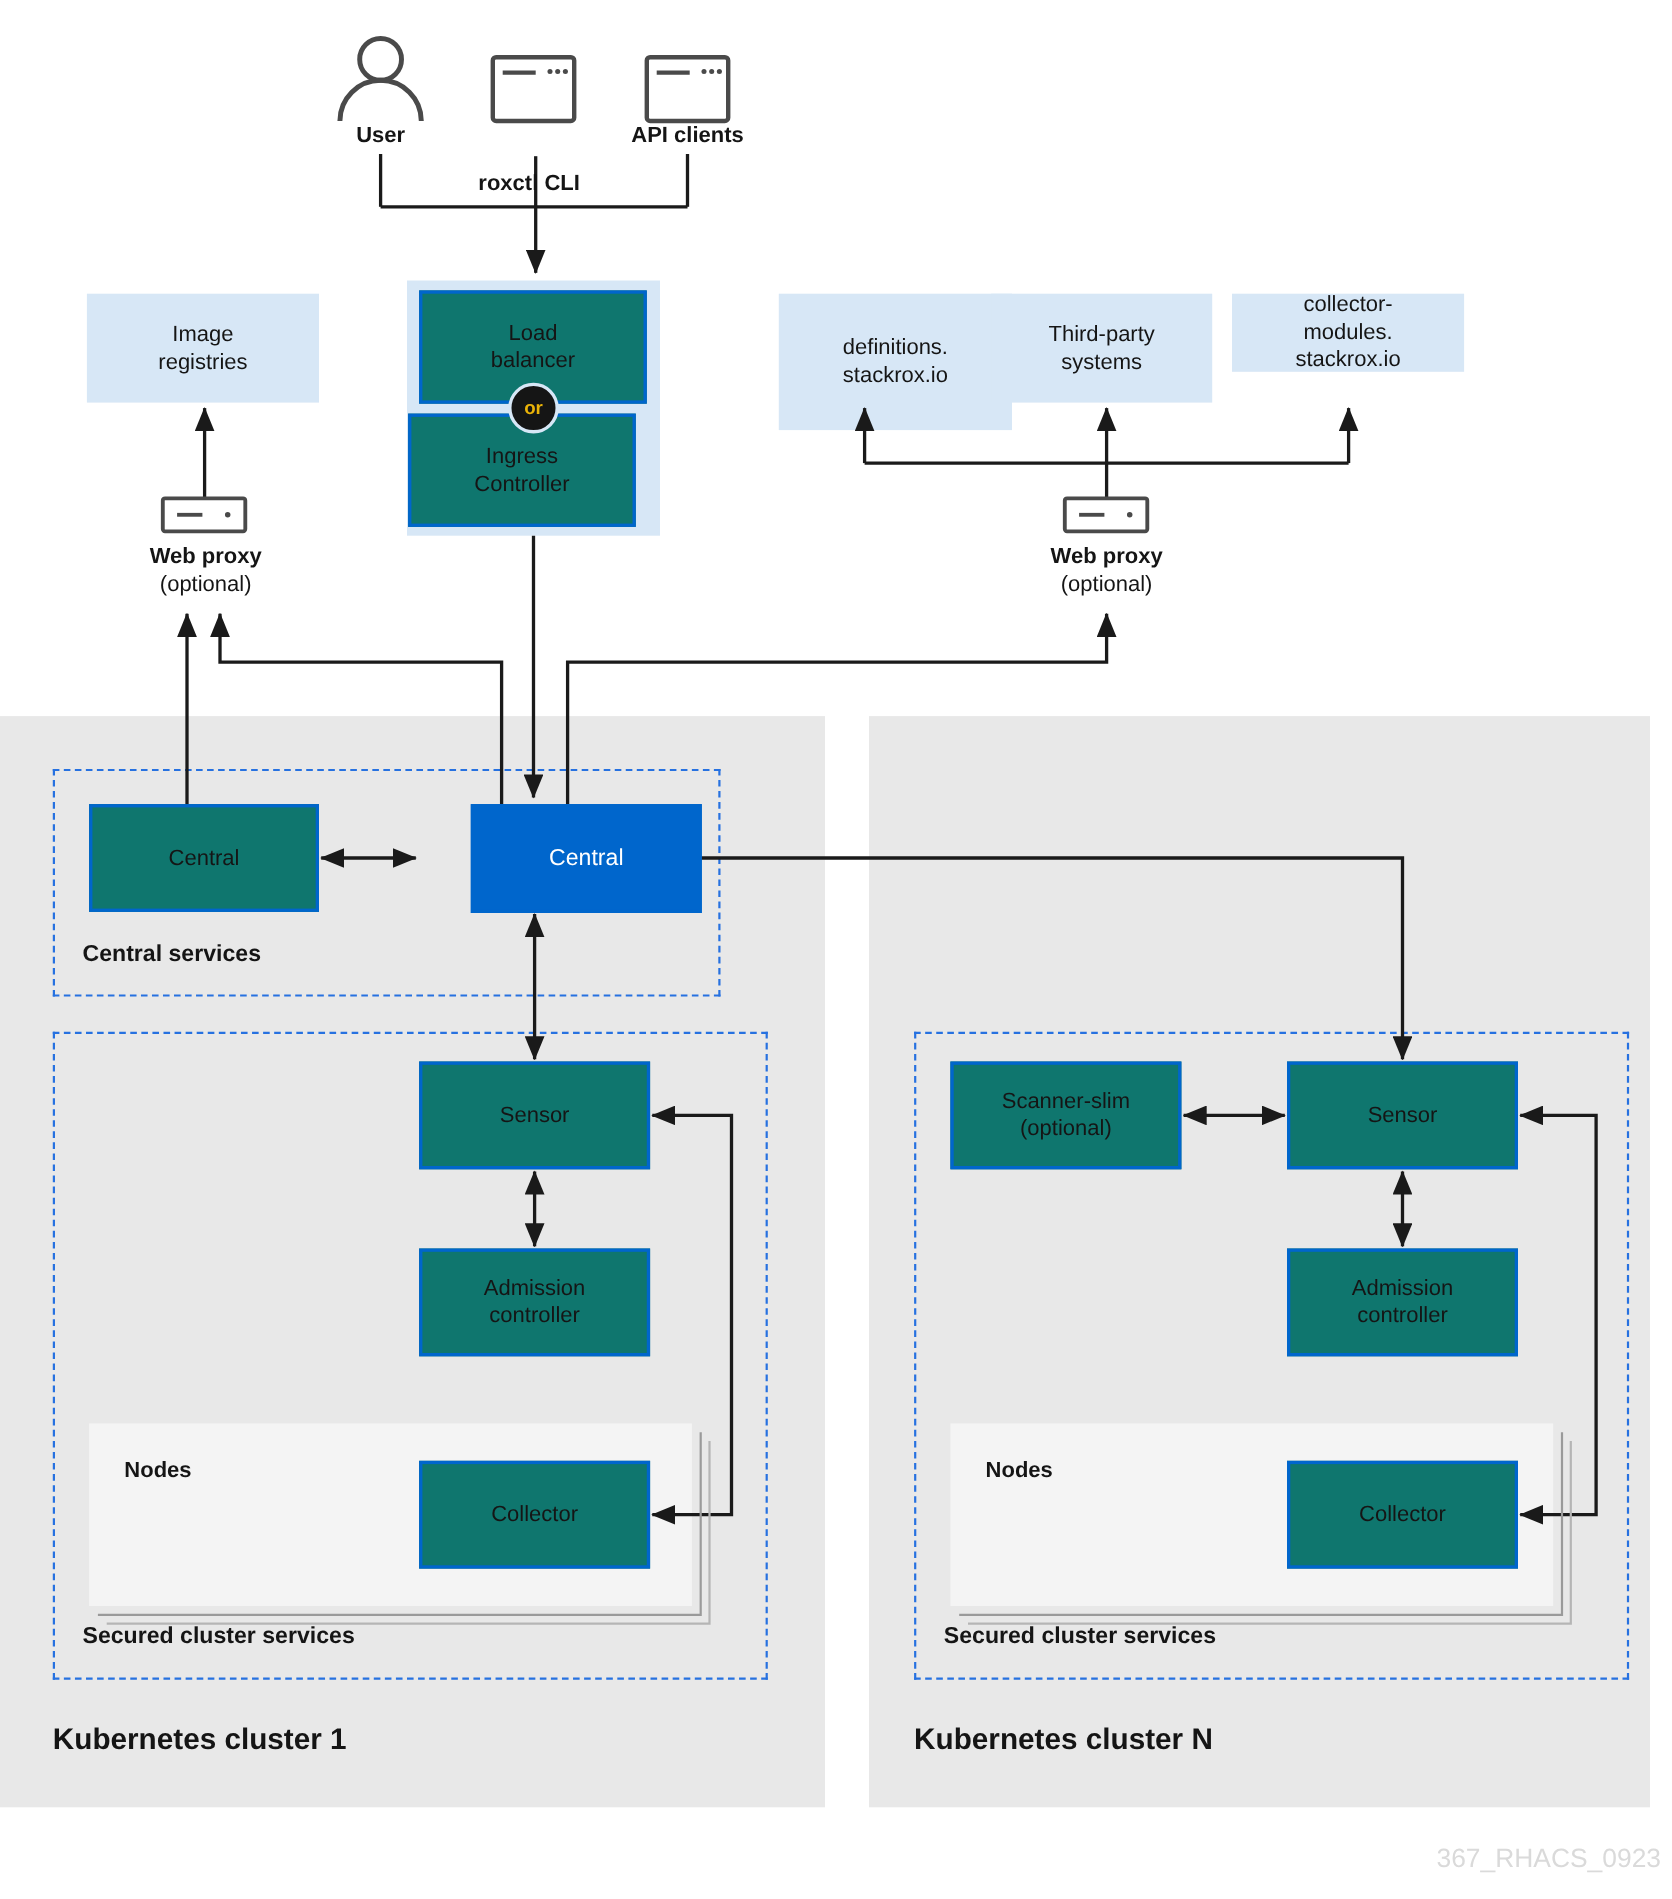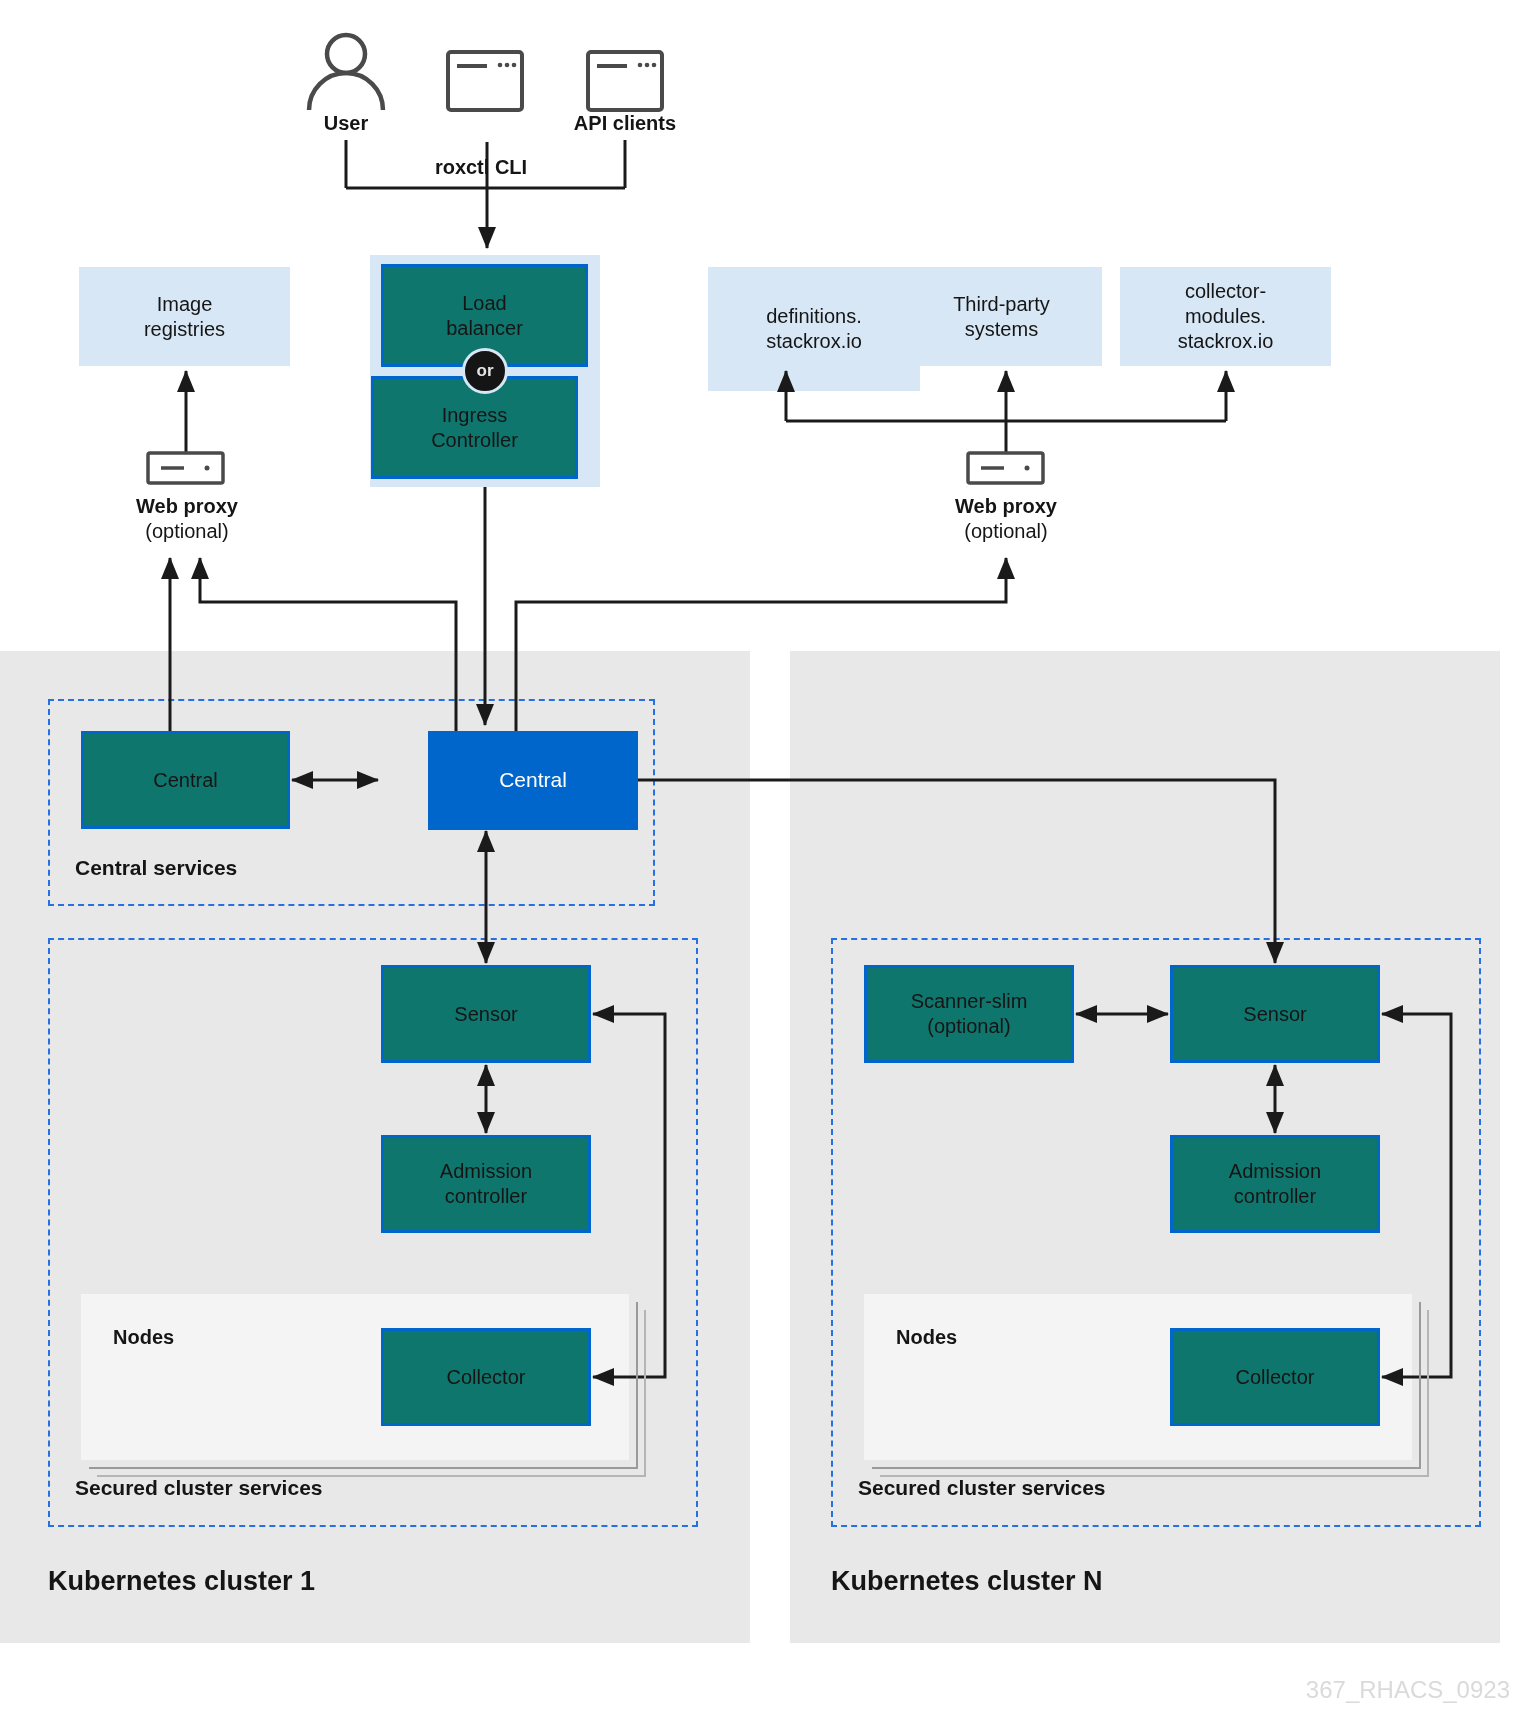--- a/index.html
+++ b/index.html
@@ -12,21 +12,21 @@
   .dashed{position:absolute;border:2px dashed #2671e0;box-sizing:border-box;}
   .bluefill{position:absolute;background:#d7e7f6;display:flex;align-items:center;justify-content:center;
     text-align:center;font-size:20px;line-height:1.25;white-space:pre-line;}
   .node{position:absolute;background:#0f766e;border:3px solid #0066cc;box-sizing:border-box;
     display:flex;align-items:center;justify-content:center;text-align:center;
     font-size:20px;line-height:1.25;white-space:pre-line;z-index:3;}
   .node.primary{background:#0066cc;color:#ffffff;}
   .wrapper{position:absolute;background:#d7e7f6;z-index:2;}
   .or-badge{position:absolute;width:40px;height:40px;border-radius:50%;background:#151515;
     border:3px solid #d7e7f6;display:flex;align-items:center;justify-content:center;
-    color:#e5e5e5;font-size:17px;font-weight:700;z-index:4;}
+    color:#eab308;font-size:17px;font-weight:700;z-index:4;}
   .lbl{position:absolute;font-size:20px;line-height:1.2;text-align:center;z-index:5;}
   .lbl.semibold{font-weight:600;}
   .section-lbl{position:absolute;font-size:21px;font-weight:700;z-index:5;}
   .cluster-lbl{position:absolute;font-size:27px;font-weight:700;z-index:5;}
   .watermark{position:absolute;font-size:24px;color:#dadada;text-align:right;z-index:5;}
   svg.overlay{position:absolute;left:0;top:0;z-index:2;}
 </style>
 </head>
 <body>
 
@@ -147,21 +147,21 @@
   <div class="node" style="left:371px;top:376px;width:207px;height:103px;">Ingress
 Controller</div>
   <div class="or-badge" style="left:462px;top:348px;">or</div>
 
   <div class="bluefill" style="left:79px;top:267px;width:211px;height:99px;">Image
 registries</div>
   <div class="bluefill" style="left:708px;top:267px;width:212px;height:124px;">definitions.
 stackrox.io</div>
   <div class="bluefill" style="left:901px;top:267px;width:201px;height:99px;">Third-party
 systems</div>
-  <div class="bluefill" style="left:1120px;top:267px;width:211px;height:99px;">collector-
+  <div class="bluefill" style="left:1120px;top:267px;width:211px;height:71px;">collector-
 modules.
 stackrox.io</div>
 
   <div class="lbl semibold" style="left:117px;top:494px;width:140px;">Web proxy</div>
   <div class="lbl" style="left:117px;top:519px;width:140px;">(optional)</div>
   <div class="lbl semibold" style="left:936px;top:494px;width:140px;">Web proxy</div>
   <div class="lbl" style="left:936px;top:519px;width:140px;">(optional)</div>
 
   <div class="node" style="left:81px;top:731px;width:209px;height:98px;">Central</div>
   <div class="node primary" style="left:380px;top:731px;width:210px;height:99px;font-size:21px;margin-left:48px;">Central</div>

